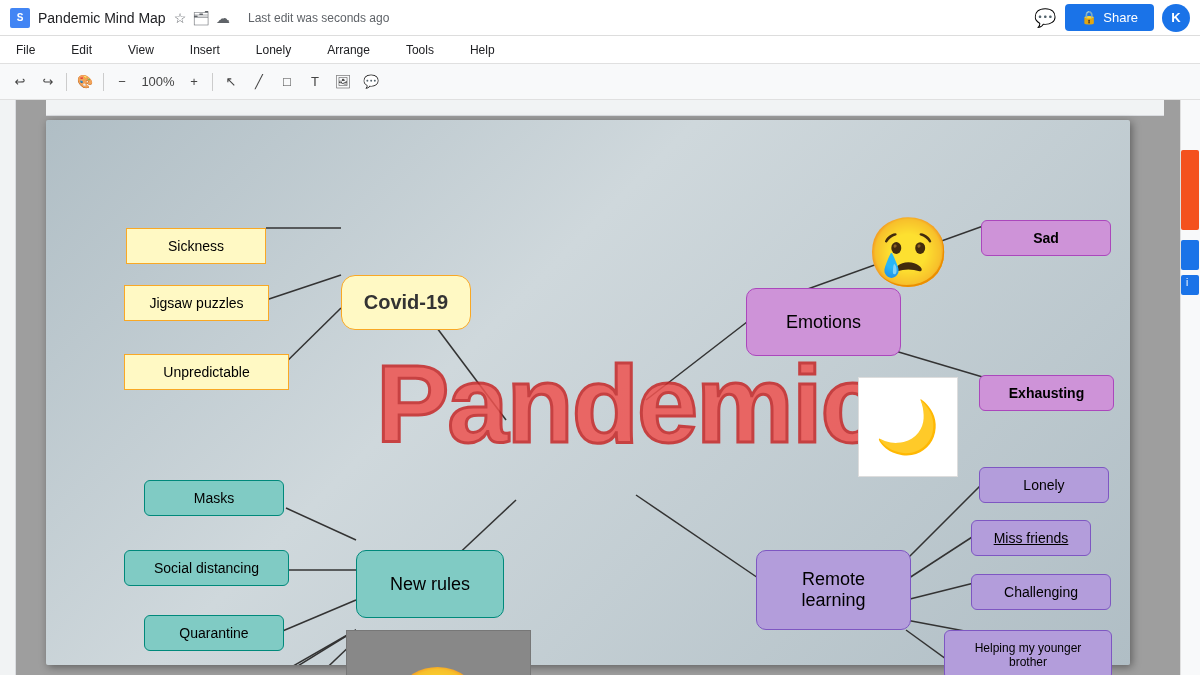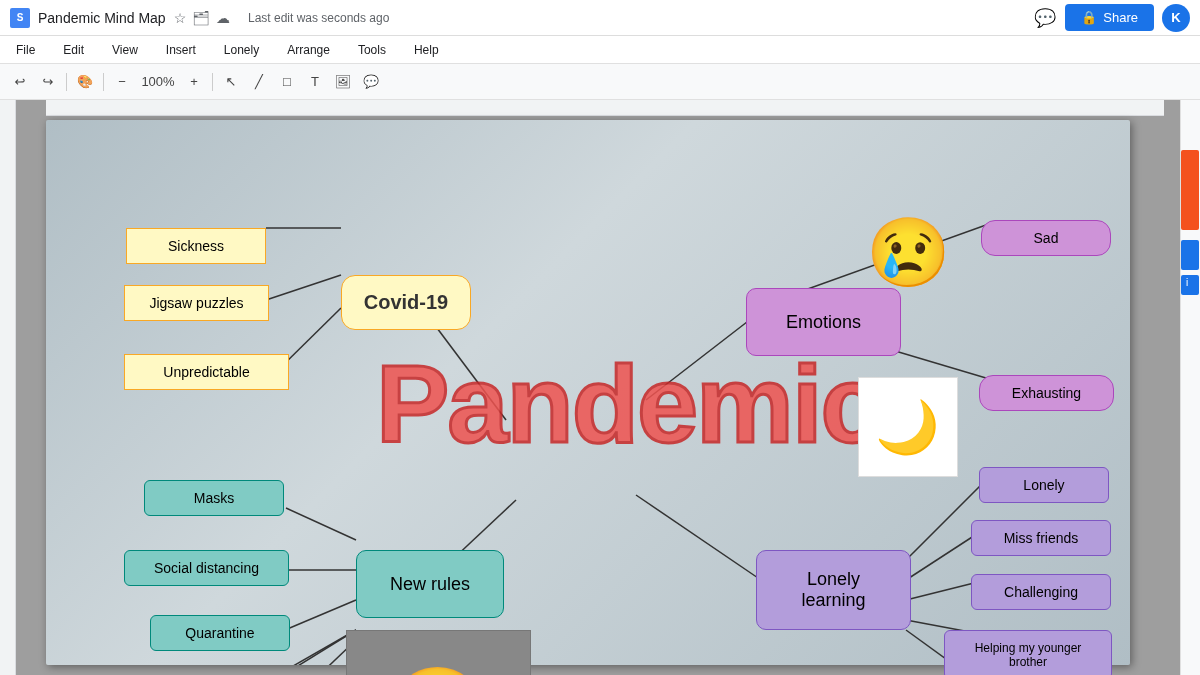--- a/index.html
+++ b/index.html
@@ -24,21 +24,21 @@
     .share-btn { background: #1a73e8; color: white; border: none; border-radius: 4px; padding: 6px 16px; font-size: 13px; cursor: pointer; display: flex; align-items: center; gap: 6px; }
     .avatar { width: 28px; height: 28px; border-radius: 50%; background: #1a73e8; color: white; display: flex; align-items: center; justify-content: center; font-size: 13px; font-weight: bold; }
 
     
     .menubar {
       height: 28px;
       background: #fff;
       display: flex;
       align-items: center;
       padding: 0 8px;
-      gap: 12px;
+      gap: 20px;
       border-bottom: 1px solid #e0e0e0;
       font-size: 12px;
       color: #202124;
     }
     .menu-item { padding: 2px 8px; cursor: pointer; border-radius: 2px; }
 
     
     .toolbar {
       height: 36px;
       background: #f8f9fa;
@@ -105,22 +105,23 @@
       background: #fff9c4;
       border: 1px solid #f9a825;
       border-radius: 0;
       padding: 6px 14px;
     }
 
     
     .node-pink {
       background: #ce93d8;
       border: 1px solid #ab47bc;
-      border-radius: 14px;
+      border-radius: 6px;
       padding: 6px 30px;
+      font-weight: bold;
     }
     .node-pink-large {
       background: #ce93d8;
       border: 1px solid #ab47bc;
       border-radius: 10px;
       padding: 12px 20px;
       font-size: 18px;
       font-weight: 500;
     }
 
@@ -303,32 +304,32 @@
       <div style="position:absolute; left:818px; top:88px; width:90px; height:90px; display:flex; align-items:center; justify-content:center; font-size:68px;">
         😢
       </div>
 
       <div style="position:absolute; left:812px; top:257px; width:100px; height:100px; background:#fff; border:1px solid #ddd; display:flex; align-items:center; justify-content:center; font-size:52px;">
         🌙
       </div>
 
       <div class="node node-blue" style="left:98px; top:360px; width:140px; height:36px;">Masks</div>
       <div class="node node-blue" style="left:78px; top:430px; width:165px; height:36px;">Social distancing</div>
-      <div class="node node-blue" style="left:98px; top:495px; width:140px; height:36px;margin-left:6px;">Quarantine</div>
+      <div class="node node-blue" style="left:98px; top:495px; width:140px; height:36px;">Quarantine</div>
 
       <div class="node node-blue-large" style="left:310px; top:430px; width:148px; height:68px;">New rules</div>
 
       <div style="position:absolute; left:300px; top:510px; width:185px; height:158px; background:#888; overflow:hidden; display:flex; align-items:center; justify-content:center; border:1px solid #777;">
         <div style="font-size:80px;">😷</div>
       </div>
 
-      <div class="node node-lavender-large" style="left:710px; top:430px; width:155px; height:80px;">Lonely learning</div>
+      <div class="node node-lavender-large" style="left:710px; top:430px; width:155px; height:80px;">Remote learning</div>
 
       <div class="node node-lavender" style="left:933px; top:347px; width:130px; height:36px;">Lonely</div>
-      <div class="node node-lavender" style="left:925px; top:400px; width:140px; height:36px;">Miss friends</div>
+      <div class="node node-lavender" style="left:925px; top:400px; width:120px; height:36px;text-decoration:underline;">Miss friends</div>
       <div class="node node-lavender" style="left:925px; top:454px; width:140px; height:36px;">Challenging</div>
       <div class="node node-lavender" style="left:898px; top:510px; width:168px; height:50px; font-size:12px;">Helping my younger brother</div>
 
     </div>
   </div>
 
   <div class="right-panel">
     <div style="width:18px; height:80px; background:#f4511e; margin-top:50px; border-radius:2px;"></div>
     <div style="width:18px; height:30px; background:#1a73e8; margin-top:10px; border-radius:2px;"></div>
     <div style="width:18px; height:20px; background:#1a73e8; margin-top:5px; border-radius:2px; position:relative;">

